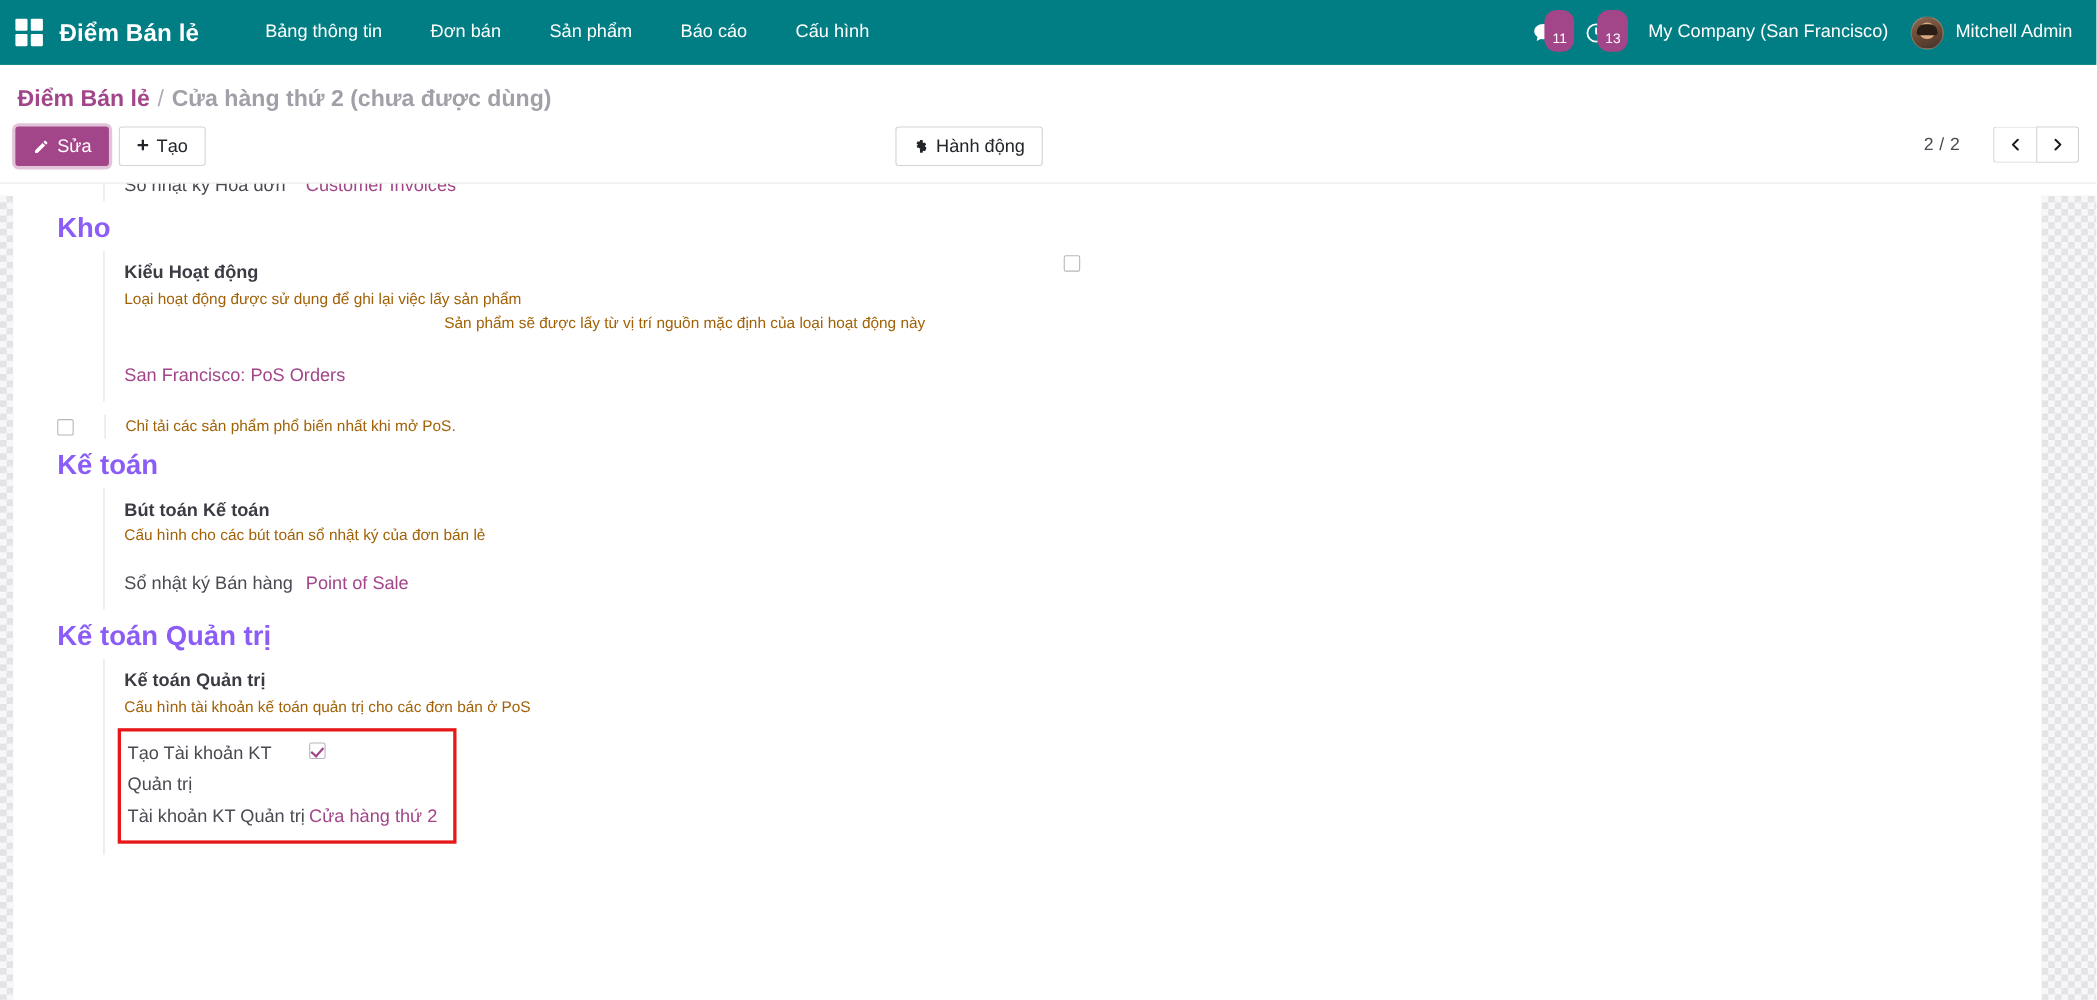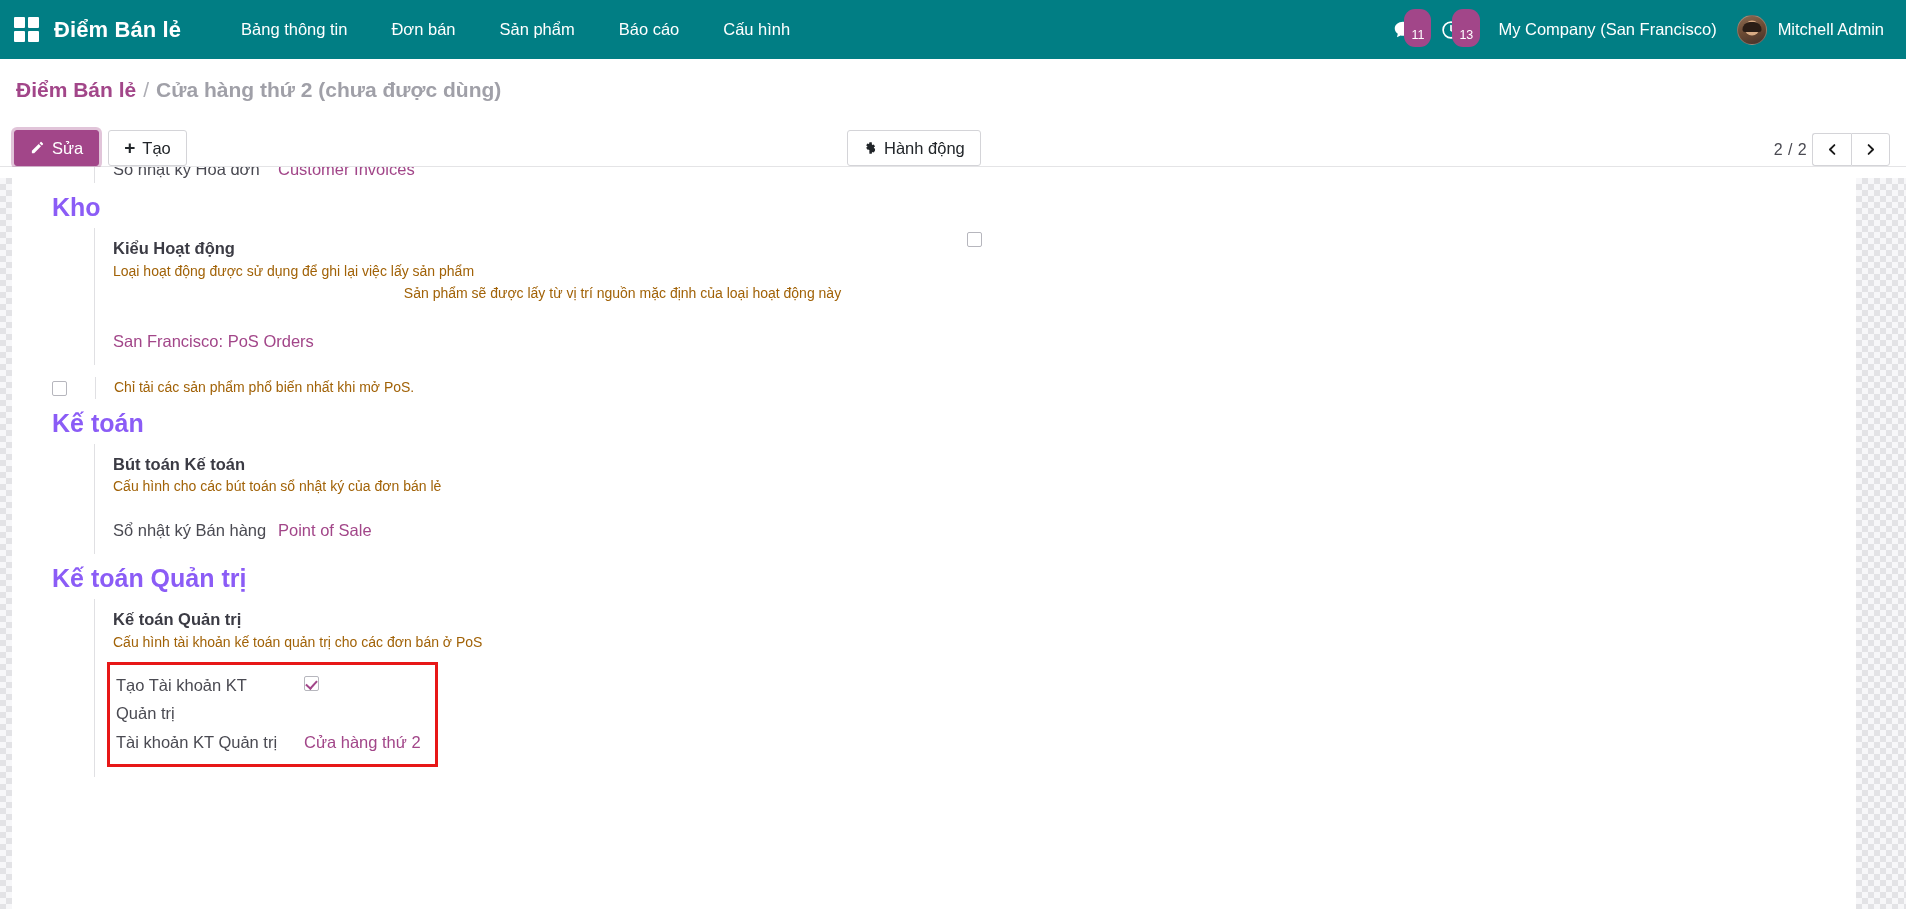--- a/index.html
+++ b/index.html
@@ -148,21 +148,21 @@
     font-size: 21px;
     font-weight: 700;
     cursor: pointer;
   }
   .crumb-sep { color: #adadb4; font-size: 21px; margin: 0 7px; font-weight: 400; }
   .crumb-current { color: #a0a0a8; font-size: 21px; font-weight: 700; }
 
   
   .control-bar {
     display: flex;
-    align-items: flex-end;
+    align-items: flex-start;
     padding: 0 16px 0 14px;
     height: 52px;
     background: #ffffff;
     position: relative;
     border-bottom: 1px solid #e4e4e6;
   }
   .btn {
     font-family: "Liberation Sans", sans-serif;
     font-size: 16.5px;
     border-radius: 3px;
@@ -184,31 +184,31 @@
     background: #ffffff;
     color: #212529;
     border: 1px solid #d4d4d8;
     margin-left: 9px;
   }
   .btn-action {
     background: #ffffff;
     color: #212529;
     border: 1px solid #d4d4d8;
     position: absolute;
-    left: 847px;
+    left: 814px;
   }
   .icon-pencil { width: 15px; height: 15px; display:block; }
   .icon-plus { font-size: 19px; font-weight: 700; line-height: .7; }
   .icon-gear { width: 14px; height: 14px; display:block; }
 
   .pager {
     margin-left: auto;
     display: flex;
     align-items: center;
-    gap: 5px;
+    gap: 30px;
   }
   .pager-count { font-size: 16px; color: #4a4a52; letter-spacing: .4px; }
   .pager-btns { display: flex; }
   .pager-btn {
     width: 39px; height: 33px;
     border: 1px solid #d4d4d8;
     background: #fff;
     display: flex; align-items: center; justify-content: center;
     cursor: pointer;
     color: #1a1a1a;
@@ -311,21 +311,21 @@
   }
 
   
   .redbox {
     border: 3px solid #e71717;
     display: inline-block;
     padding: 6px 14px 8px 6px;
     margin-top: 8px;
     margin-left: -6px;
   }
-  .redbox .field-row { line-height: 1.72; gap: 23px; }
+  .redbox .field-row { line-height: 1.72; }
 </style>
 </head>
 <body>
 
 <div class="app">
 
   <div class="navbar">
     <div class="apps-grid">
       <i></i>
       <i></i>

